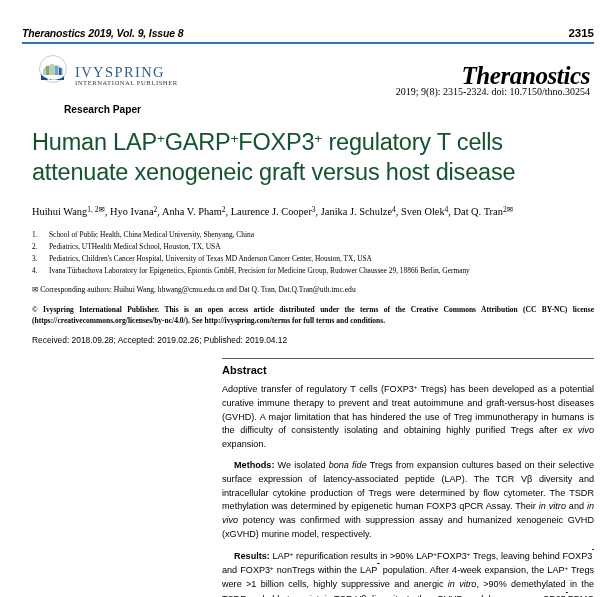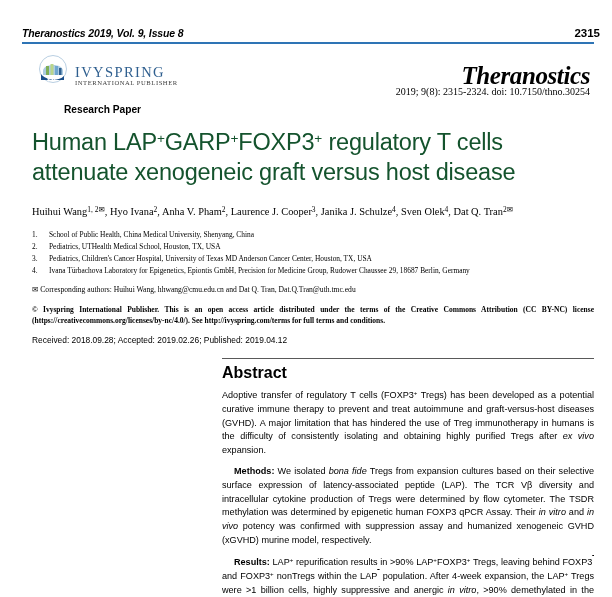--- a/index.html
+++ b/index.html
@@ -20,21 +20,21 @@
     height: 597px;
     padding: 0;
     box-sizing: border-box;
   }
 
   
   .running-head {
     display: flex;
     align-items: baseline;
     justify-content: space-between;
-    margin: 27px 12px 0 22px;
+    margin: 27px 18px 0 22px;
     font-family: "Liberation Sans", sans-serif;
   }
   .running-head-left {
     font-style: italic;
     font-weight: bold;
     font-size: 10.5px;
     letter-spacing: -0.15px;
   }
   .running-head-right {
     font-weight: bold;
@@ -173,21 +173,21 @@
     margin-left: 190px;
   }
   .abstract-rule-top {
     height: 1px;
     background: #595959;
     margin-bottom: 5px;
   }
   .abstract-heading {
     font-family: "Liberation Sans", sans-serif;
     font-weight: bold;
-    font-size: 16px;
+    font-size: 11px;
     margin: 0 0 6px 0;
   }
   .abstract p {
     font-family: "Liberation Sans", sans-serif;
     font-size: 9.1px;
     line-height: 1.52;
     text-align: justify;
     margin: 0 0 7px 0;
   }
   .abstract p:last-child { margin-bottom: 0; }
@@ -254,21 +254,21 @@
         <li>
           <span class="aff-num">2.</span>
           <span>Pediatrics, UTHealth Medical School, Houston, TX, USA</span>
         </li>
         <li>
           <span class="aff-num">3.</span>
           <span>Pediatrics, Children's Cancer Hospital, University of Texas MD Anderson Cancer Center, Houston, TX, USA</span>
         </li>
         <li>
           <span class="aff-num">4.</span>
-          <span>Ivana Türbachova Laboratory for Epigenetics, Epiontis GmbH, Precision for Medicine Group, Rudower Chaussee 29, 18687 Berlin, Germany</span>
+          <span>Ivana Türbachova Laboratory for Epigenetics, Epiontis GmbH, Precision for Medicine Group, Rudower Chaussee 29, 18866 Berlin, Germany</span>
         </li>
       </ul>
 
     <div class="corresponding">
       <span>✉</span>
       <span>Corresponding authors: Huihui Wang, hhwang@cmu.edu.cn and Dat Q. Tran, Dat.Q.Tran@uth.tmc.edu</span>
     </div>
 
     <div class="license">© Ivyspring International Publisher. This is an open access article distributed under the terms of the Creative Commons Attribution (CC BY-NC) license (https://creativecommons.org/licenses/by-nc/4.0/). See http://ivyspring.com/terms for full terms and conditions.</div>
 

